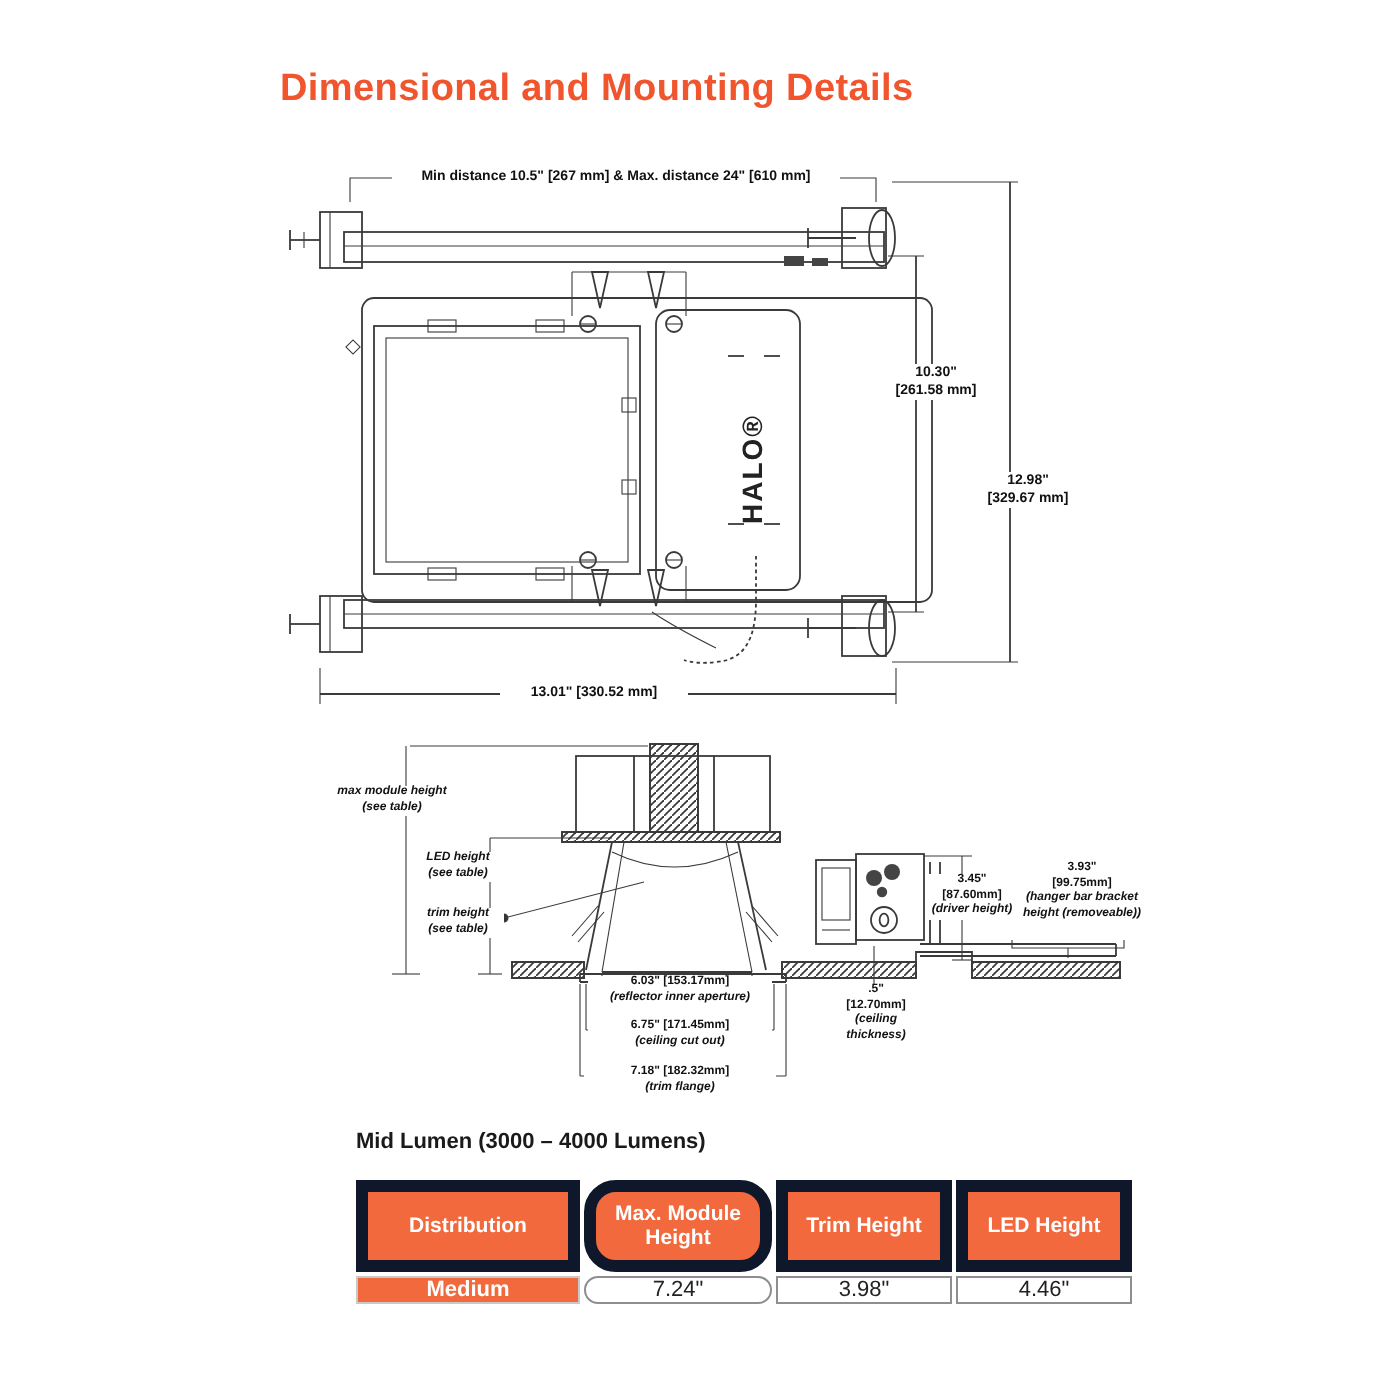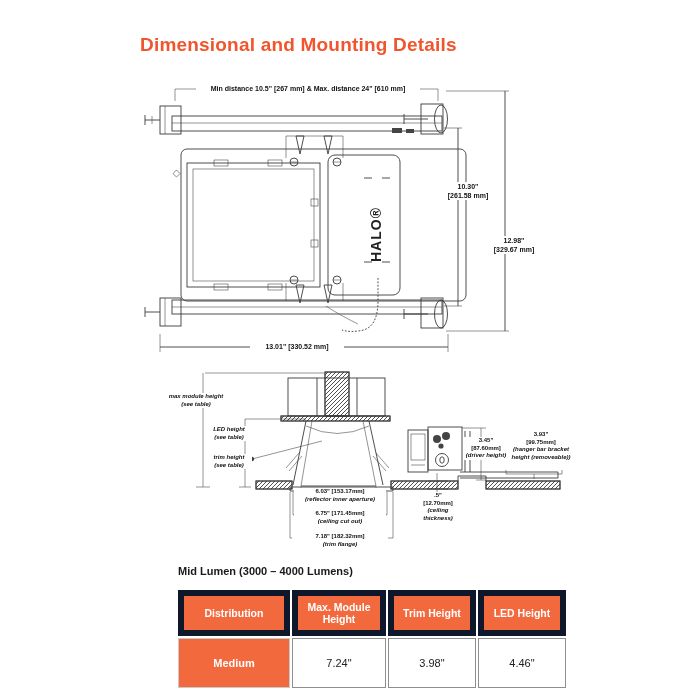--- a/index.html
+++ b/index.html
@@ -18,24 +18,24 @@
   .lbl{position:absolute;background:#fff;text-align:center;color:#111;
        font:bold 6px/7.5px "Liberation Sans",sans-serif;padding:0 1px;}
   .lbl.lg{font-size:7px;line-height:9px;}
   .lbl .v{display:block;}
   .lbl .it{display:block;font-style:italic;}
   #lumen-caption{position:absolute;left:178px;top:565px;font-size:11px;font-weight:bold;color:#1a1a1a;}
   #dim-table{position:absolute;left:176px;top:588px;border-collapse:separate;border-spacing:2px;}
   #dim-table th{background:var(--table-orange);color:#fff;font-size:10.5px;font-weight:bold;
        padding:5px 4px;border:6px solid #0f172a;}
   #dim-table td{background:#fff;border:1px solid #8e8e8e;font-size:11px;text-align:center;
-       padding:18px 4px;color:#222;}
+       padding:0 4px;color:#222;}
   #dim-table td.rowhead{background:var(--table-orange);color:#fff;font-weight:bold;border:1px solid #c9c9c9;}
   #dim-table th:nth-child(1),#dim-table td:nth-child(1){width:92px;}
-  #dim-table th:nth-child(2),#dim-table td:nth-child(2){width:74px;}
+  #dim-table th:nth-child(2),#dim-table td:nth-child(2){width:74px;border-radius:16px;}
   #dim-table th:nth-child(3),#dim-table td:nth-child(3){width:68px;}
   #dim-table th:nth-child(4),#dim-table td:nth-child(4){width:68px;}
 </style>
 </head>
 <body>
 
 <div id="page">
 
   <h1 id="page-title">Dimensional and Mounting Details</h1>
 

